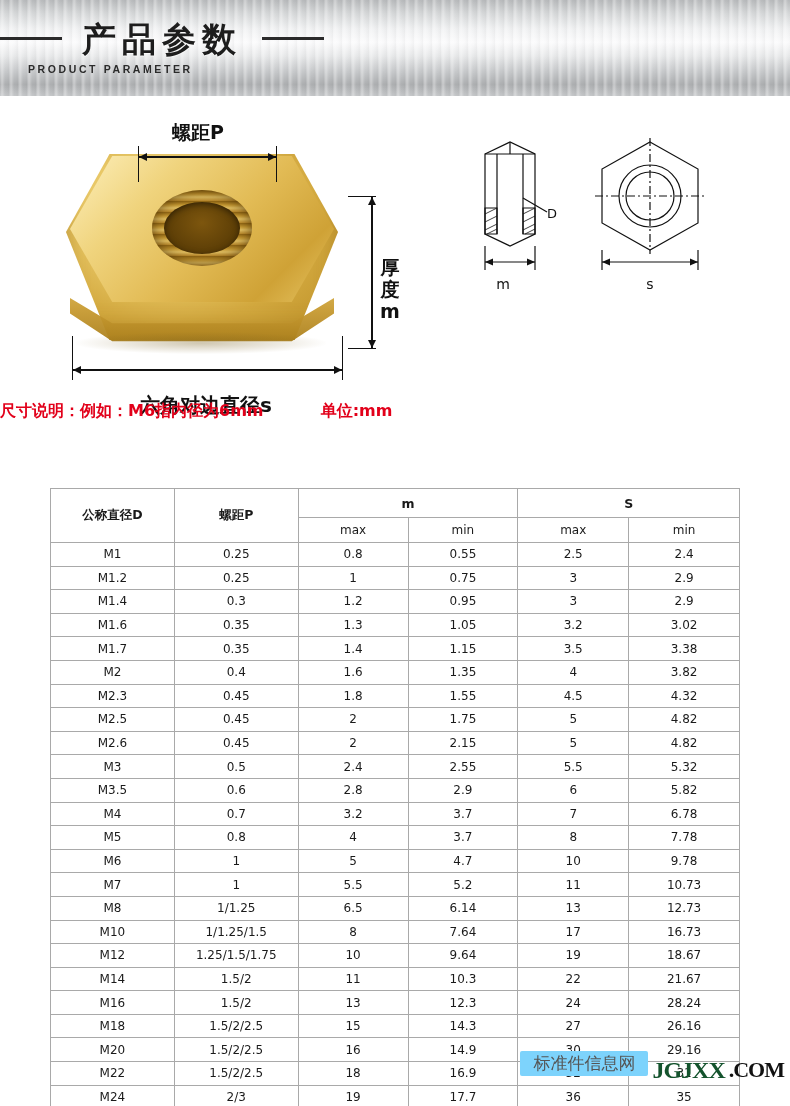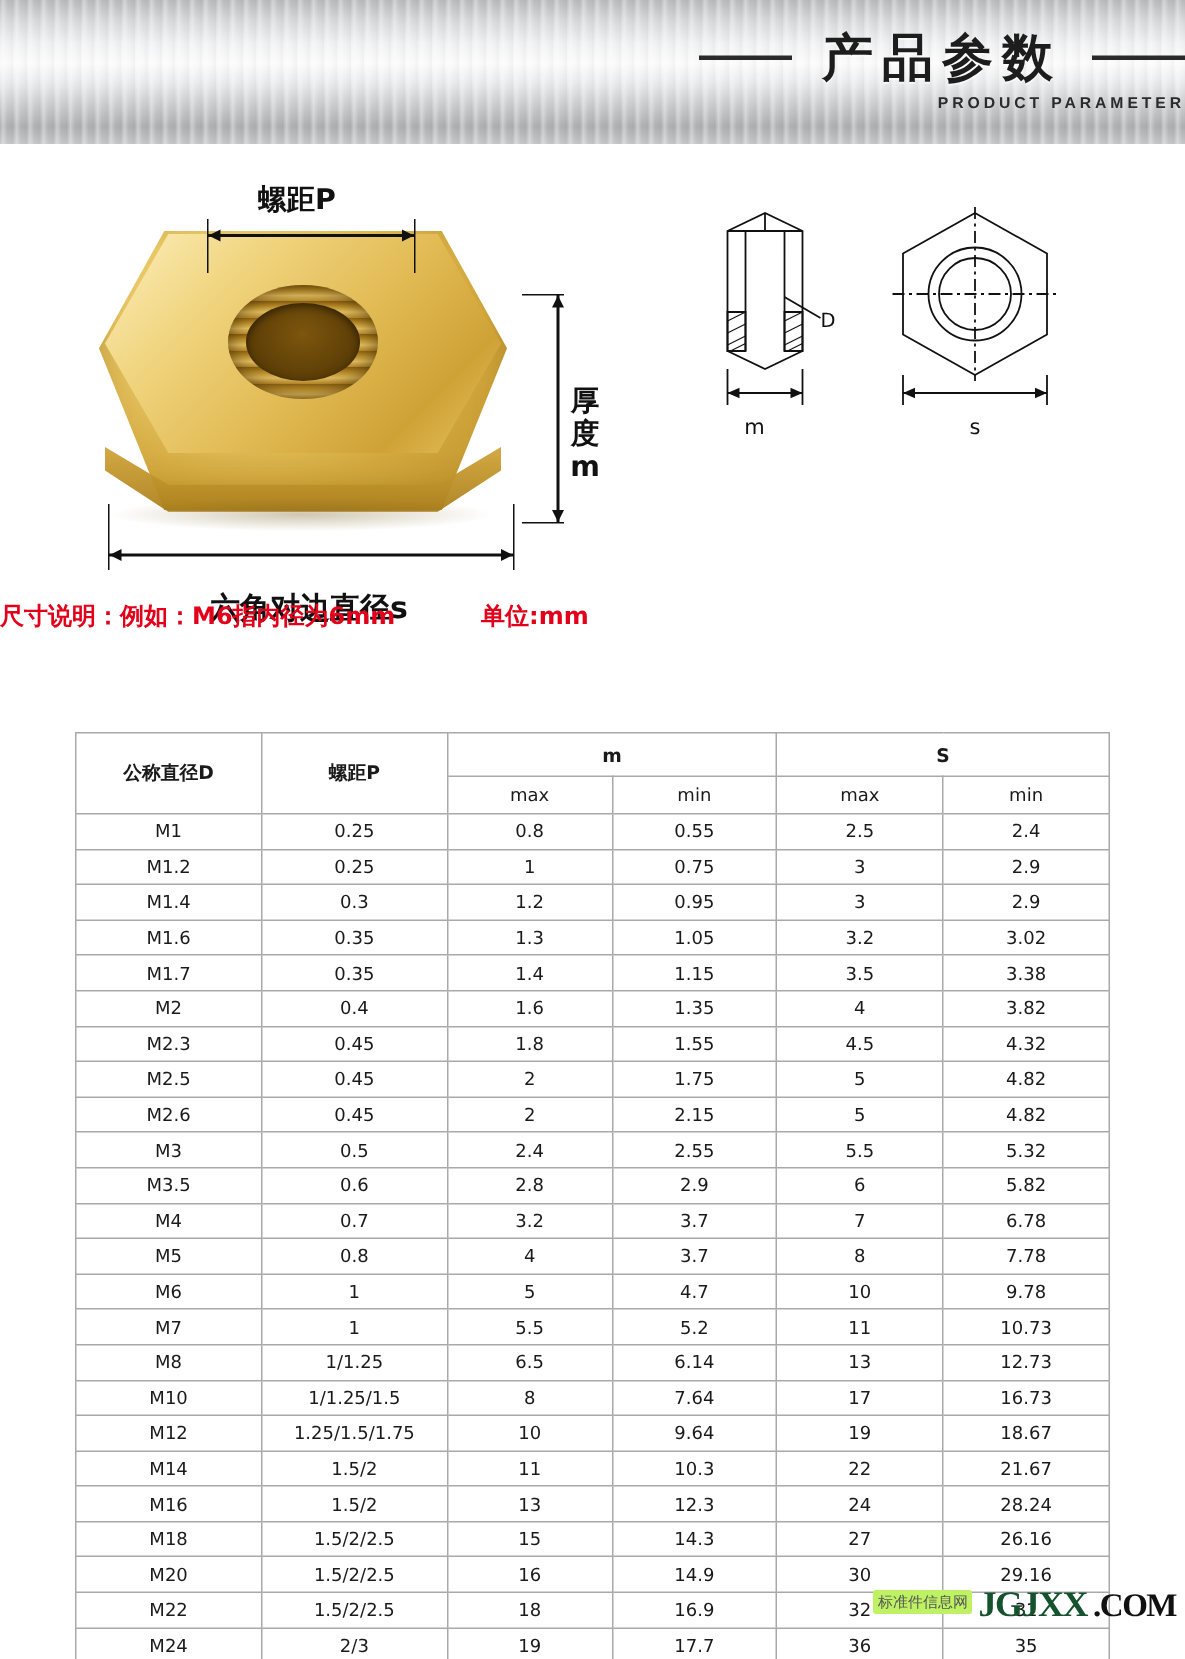--- a/index.html
+++ b/index.html
@@ -34,21 +34,21 @@
       rgba(255,255,255,0.0) 0px,
       rgba(255,255,255,0.35) 2px,
       rgba(255,255,255,0.0) 5px,
       rgba(0,0,0,0.03) 9px);
     pointer-events:none;
   }
   .banner-inner{
     position:relative;z-index:2;
     height:100%;
     display:flex;flex-direction:column;
-    align-items:flex-end;justify-content:center;
+    align-items:flex-start;justify-content:center;
   }
   .banner-title-row{
     display:flex;align-items:center;gap:20px;
   }
   .banner-dash{
     width:62px;height:3px;background:#2a2a2a;display:block;
   }
   .banner-cn{
     font-family:"DejaVu Sans","Liberation Sans",sans-serif;
     font-size:34px;font-weight:bold;letter-spacing:6px;
@@ -154,21 +154,21 @@
   col.c5{width:111px;}
   col.c6{width:111px;}
 
   
   .wm{
     position:absolute;right:6px;bottom:24px;
     display:flex;align-items:flex-end;gap:4px;
   }
   .wm-cn{
     font-family:"DejaVu Sans","Liberation Sans",sans-serif;
-    font-size:10px;color:#555;background:#bef264;padding:1px 3px;border-radius:2px;
+    font-size:17px;color:#555;background:#7dd3fc;padding:1px 13px;border-radius:2px;
     margin-bottom:6px;
   }
   .wm-main{
     font-family:"Liberation Serif","DejaVu Serif",serif;
     font-size:24px;font-weight:bold;color:#14532d;letter-spacing:-1px;line-height:1;
   }
   .wm-com{
     font-family:"Liberation Serif","DejaVu Serif",serif;
     font-size:22px;font-weight:bold;color:#111;letter-spacing:-1px;line-height:1;
     margin-bottom:1px;

